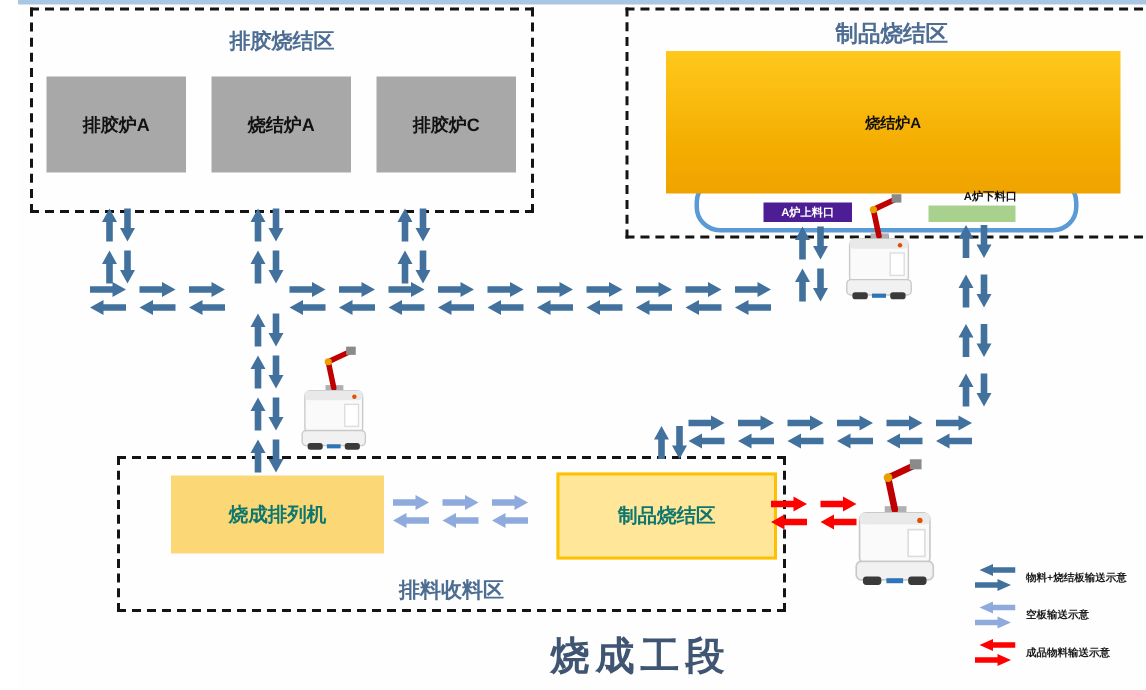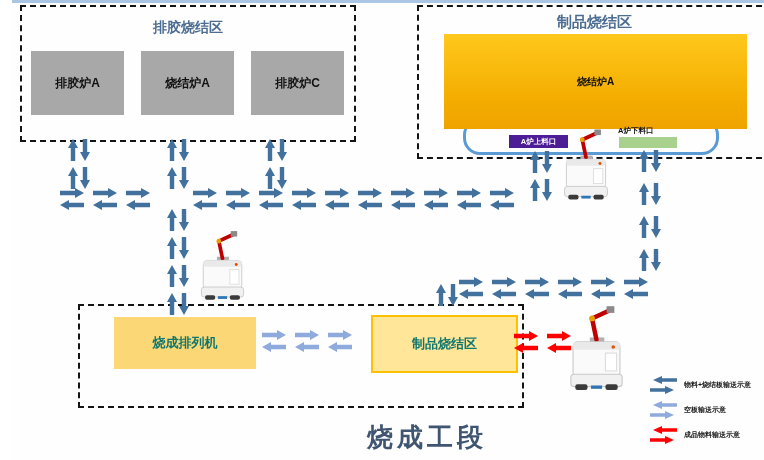--- a/index.html
+++ b/index.html
@@ -14,21 +14,21 @@
   .furnace-row{position:absolute;left:9px;right:10px;top:44px;display:flex;justify-content:space-between;}
   .furnace{width:93px;height:64px;background:#A8A8A8;display:flex;align-items:center;justify-content:center;
     font-size:12px;font-weight:bold;color:#111;}
   .kiln{position:absolute;left:25px;top:27px;width:303px;height:95px;
     background:linear-gradient(180deg,#FFC81C 0%,#F4AC00 70%,#EFA300 100%);
     display:flex;align-items:center;justify-content:center;font-size:10px;font-weight:bold;color:#111;z-index:3;}
   .loop{position:absolute;left:451px;top:118px;width:250px;height:31px;border:3px solid #5B9BD5;border-radius:17px;z-index:2;}
   .port-load{position:absolute;left:497px;top:135px;width:59px;height:13px;background:#4c1d95;z-index:4;
     display:flex;align-items:center;justify-content:center;color:#fff;font-size:7.5px;font-weight:bold;}
   .port-unload-rect{position:absolute;left:607px;top:137px;width:58px;height:11px;background:#A9D18E;z-index:4;}
-  .port-unload-label{position:absolute;left:606px;top:126px;width:60px;text-align:left;font-size:7.5px;font-weight:bold;color:#111;z-index:5;}
+  .port-unload-label{position:absolute;left:606px;top:126px;width:60px;text-align:right;font-size:7.5px;font-weight:bold;color:#111;z-index:5;}
   .machine{position:absolute;display:flex;align-items:center;justify-content:center;font-size:13px;font-weight:bold;color:#0f766e;}
   .machine-arrange{left:34px;top:11px;width:142px;height:52px;background:#FBD875;}
   .machine-collect{left:291px;top:9px;width:143px;height:54px;background:#FFE699;border:2px solid #FFC000;}
   .collect-title{bottom:3px;font-size:14px;}
   .main-title{position:absolute;left:295px;top:420px;width:240px;text-align:center;
     font-size:26px;font-weight:bold;color:#3F5571;letter-spacing:4px;}
   #flow-layer{position:absolute;left:0;top:0;z-index:6;pointer-events:none;}
   .robot{position:absolute;z-index:7;}
   .legend{position:absolute;left:638px;top:376px;width:126px;z-index:8;}
   .legend-row{display:flex;align-items:center;gap:7px;height:18px;margin-bottom:7px;}
@@ -56,20 +56,21 @@
     <div class="kiln">烧结炉A</div>
   </div>
   <div class="loop"></div>
   <div class="port-load">A炉上料口</div>
   <div class="port-unload-rect"></div>
   <div class="port-unload-label">A炉下料口</div>
 
   <div class="dashed-box" style="left:66px;top:304px;width:442px;height:100px;">
     <div class="machine machine-arrange">烧成排列机</div>
     <div class="machine machine-collect">制品烧结区</div>
+    <div class="area-title collect-title">排料收料区</div>
   </div>
 
   <svg id="flow-layer" width="764" height="460">
       <polygon points="58.8,161 58.8,148 56,148 61,139 66,148 63.2,148 63.2,161" fill="#41719C"></polygon>
       <polygon points="70.8,139 70.8,152 68,152 73,161 78,152 75.2,152 75.2,139" fill="#41719C"></polygon>
       <polygon points="58.8,189 58.8,176 56,176 61,167 66,176 63.2,176 63.2,189" fill="#41719C"></polygon>
       <polygon points="70.8,167 70.8,180 68,180 73,189 78,180 75.2,180 75.2,167" fill="#41719C"></polygon>
       <polygon points="157.8,161 157.8,148 155,148 160,139 165,148 162.2,148 162.2,161" fill="#41719C"></polygon>
       <polygon points="169.8,139 169.8,152 167,152 172,161 177,152 174.2,152 174.2,139" fill="#41719C"></polygon>
       <polygon points="157.8,189 157.8,176 155,176 160,167 165,176 162.2,176 162.2,189" fill="#41719C"></polygon>

